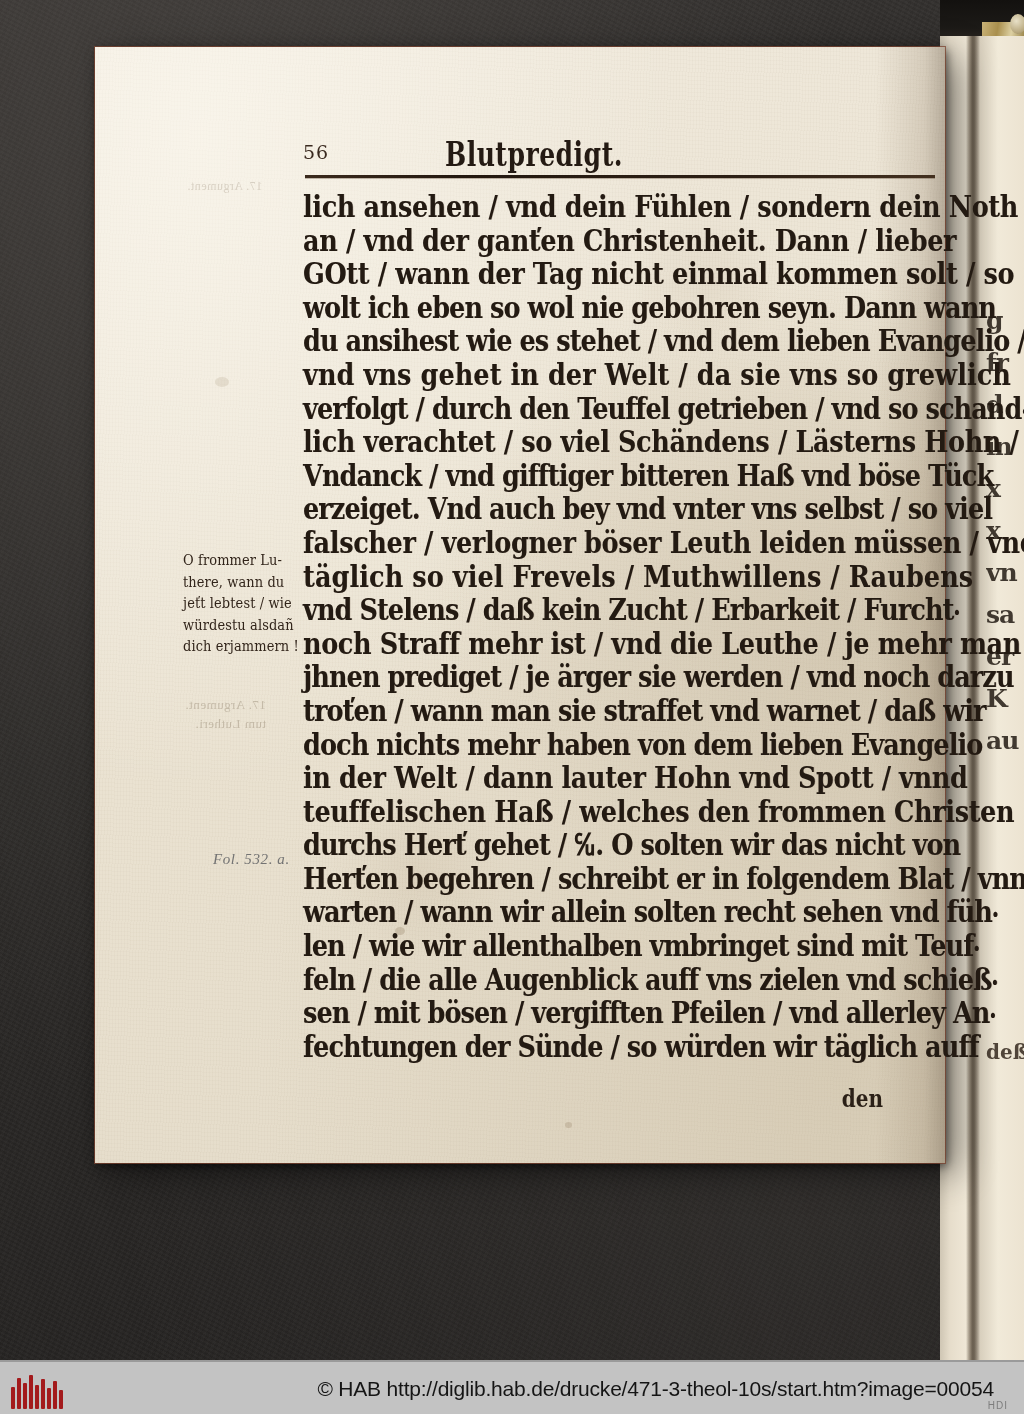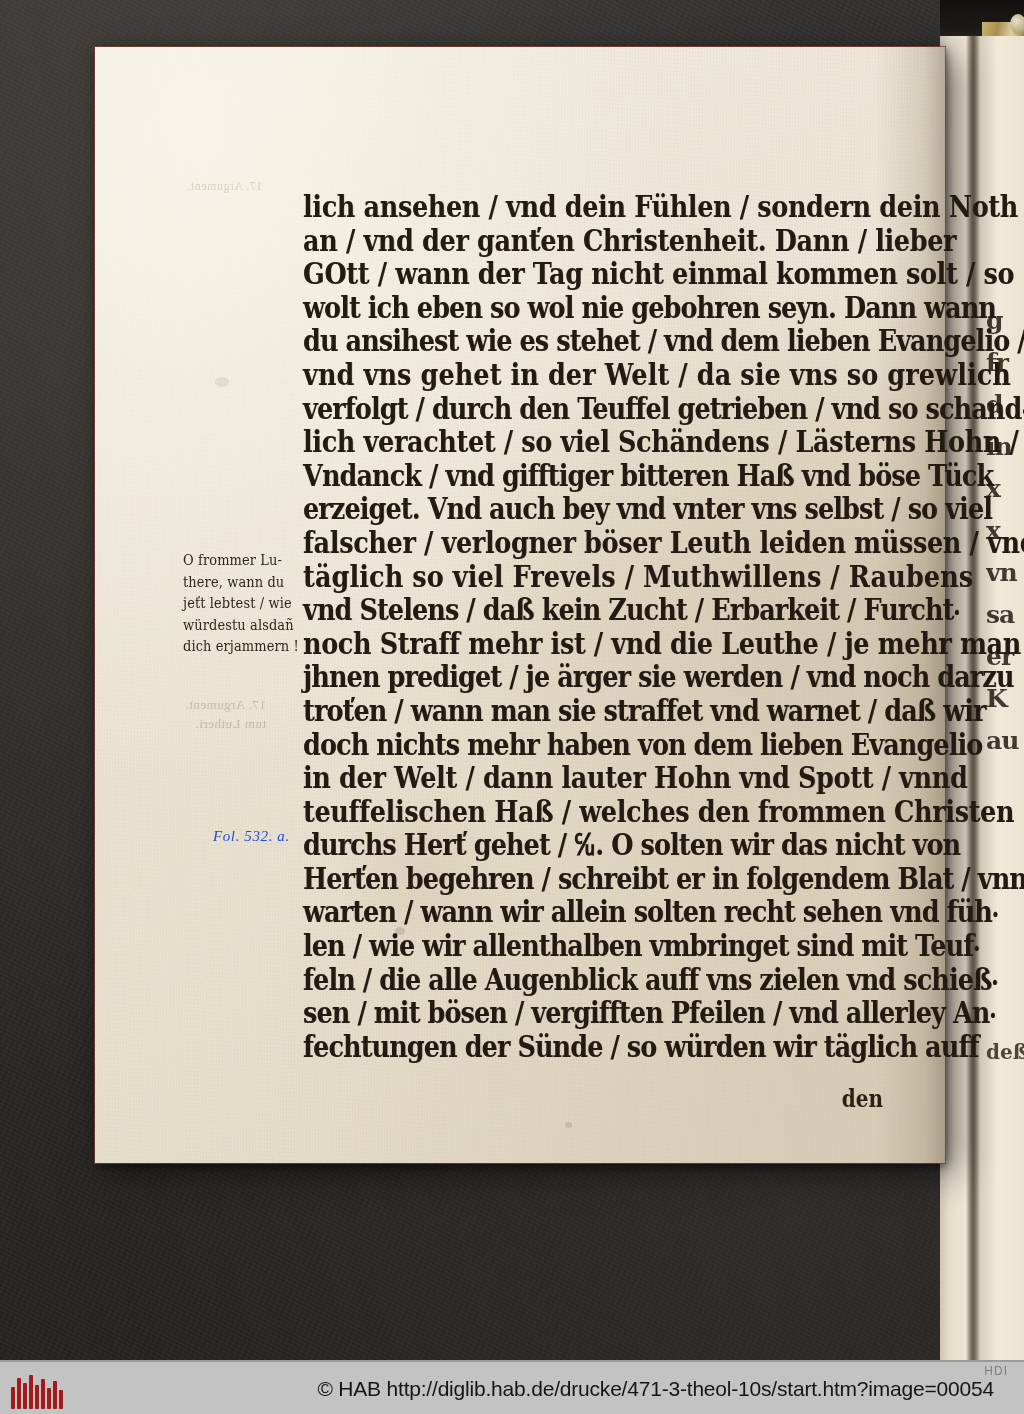--- a/index.html
+++ b/index.html
@@ -220,25 +220,25 @@
     font-size: 13px;
     line-height: 19.5px;
     color: #31241a;
     letter-spacing: .1px;
     transform: scaleY(1.1);
     transform-origin: left top;
   }
   #margin-note .mn-line { display: block; white-space: nowrap; }
   #folio-ref {
     position: absolute;
-    left: 118px; top: 781px;
+    left: 118px; top: 804px;
     font-family: "Liberation Serif", serif;
     font-style: italic;
     font-size: 15px;
-    color: #1d4ed8;
+    color: #737373;
     letter-spacing: .6px;
   }
 
   
   .bleed {
     position: absolute;
     font-family: "Liberation Serif", serif;
     font-size: 13px;
     line-height: 19px;
     color: rgba(110,92,70,.30);
@@ -286,23 +286,23 @@
     flex: 1 1 auto;
     text-align: right;
     font-family: "Liberation Sans", sans-serif;
     font-size: 21px;
     color: #151515;
     letter-spacing: -.2px;
     padding-right: 30px;
   }
   #footer-mark {
     position: absolute;
-    right: 16px; top: 2px;
+    right: 16px; top: 38px;
     font-family: "Liberation Sans", sans-serif;
-    font-size: 12px;
+    font-size: 10px;
     letter-spacing: 1px;
     color: #7d7d7d;
   }
 </style>
 </head>
 <body>
 
 <div id="scan">
 
   <div id="binding">
@@ -335,20 +335,25 @@
       <div class="stain" style="left:120px;top:330px;width:14px;height:10px;background:rgba(135,110,80,.14);"></div>
 
       <div class="bleed" id="bleed-2">
         <span>17. Argument.</span>
       </div>
       <div class="bleed" id="bleed-1">
         <span>17. Argument.</span><br>
         <span>tum Lutheri.</span>
       </div>
 
+      <div id="running-head">
+        <div id="page-number">56</div>
+        <div id="head-title">Blutpredigt.</div>
+        <div id="head-rule"></div>
+      </div>
 
       <div id="margin-note">
         <span class="mn-line">O frommer Lu-</span>
         <span class="mn-line">there, wann du</span>
         <span class="mn-line">jeťt lebtest / wie</span>
         <span class="mn-line">würdestu alsdañ</span>
         <span class="mn-line">dich erjammern !</span>
       </div>
 
       <div id="folio-ref">Fol. 532. a.</div>

